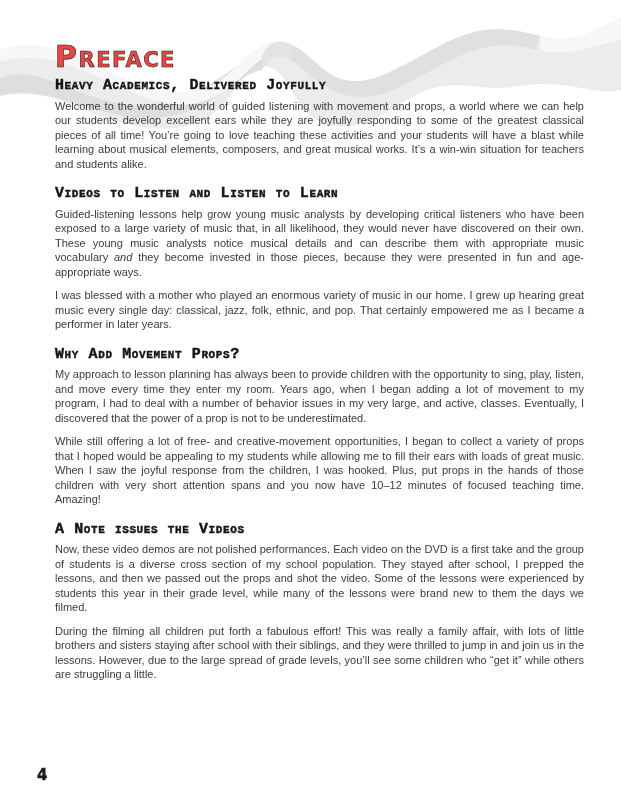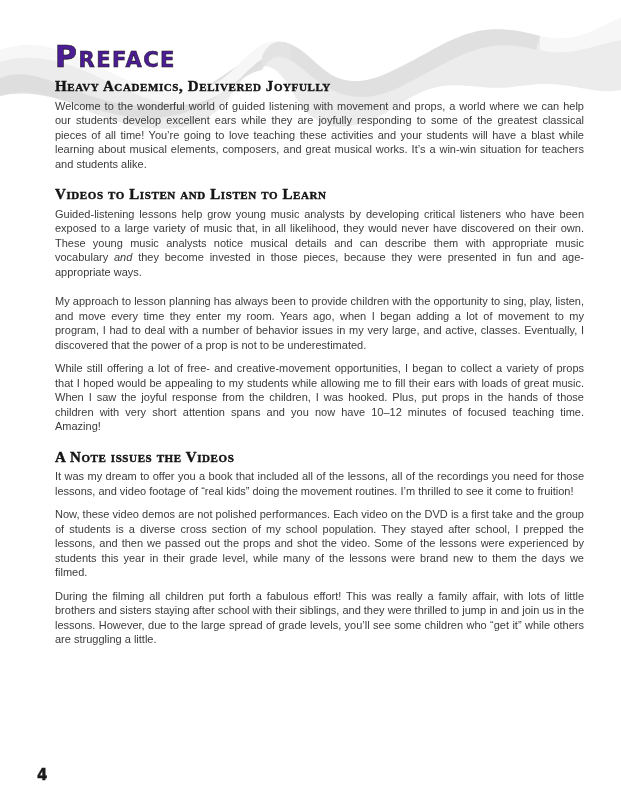--- a/index.html
+++ b/index.html
@@ -22,36 +22,36 @@
   .title {
     position: relative;
     z-index: 2;
     margin: 42px 0 6px 55px;
     font-family: "DejaVu Sans", sans-serif;
     font-variant: small-caps;
     font-weight: bold;
     font-size: 30px;
     line-height: 1;
     letter-spacing: 1.5px;
-    color: #4c1d95;
+    color: #ef4444;
     -webkit-text-stroke: 0.6px #1b1b1b;
   }
   .content {
     position: relative;
     z-index: 2;
     margin: 0 37px 0 55px;
     color: #3b3b3b;
     font-size: 11px;
     line-height: 14.5px;
     text-align: justify;
   }
   .content section { margin-top: 15px; }
   .content section:first-child { margin-top: 6px; }
   .content h2 {
-    font-family: Liberation Serif, serif;
+    font-family: Liberation Mono, monospace;
     font-variant: small-caps;
     font-weight: bold;
     font-size: 15px;
     line-height: 1.1;
     letter-spacing: 0.6px;
     color: #141414;
     -webkit-text-stroke: 0.4px #141414;
     margin: 0 0 4px 0;
     text-align: left;
   }
@@ -92,28 +92,29 @@
   <h1 class="title">Preface</h1>
 
   <main class="content" id="sections">
       <section>
         <h2>Heavy Academics, Delivered Joyfully</h2>
         <p>Welcome to the wonderful world of guided listening with movement and props, a world where we can help our students develop excellent ears while they are joyfully responding to some of the greatest classical pieces of all time! You’re going to love teaching these activities and your students will have a blast while learning about musical elements, composers, and great musical works. It’s a win-win situation for teachers and students alike.</p>
       </section>
       <section>
         <h2>Videos to Listen and Listen to Learn</h2>
         <p>Guided-listening lessons help grow young music analysts by developing critical listeners who have been exposed to a large variety of music that, in all likelihood, they would never have discovered on their own. These young music analysts notice musical details and can describe them with appropriate music vocabulary <em>and</em> they become invested in those pieces, because they were presented in fun and age-appropriate ways.</p>
+        <p>I was blessed with a mother who played an enormous variety of music in our home. I grew up hearing great music every single day: classical, jazz, folk, ethnic, and pop. That certainly empowered me as I became a performer in later years.</p>
       </section>
       <section>
+        <h2>Why Add Movement Props?</h2>
         <p>My approach to lesson planning has always been to provide children with the opportunity to sing, play, listen, and move every time they enter my room. Years ago, when I began adding a lot of movement to my program, I had to deal with a number of behavior issues in my very large, and active, classes. Eventually, I discovered that the power of a prop is not to be underestimated.</p>
         <p>While still offering a lot of free- and creative-movement opportunities, I began to collect a variety of props that I hoped would be appealing to my students while allowing me to fill their ears with loads of great music. When I saw the joyful response from the children, I was hooked. Plus, put props in the hands of those children with very short attention spans and you now have 10–12 minutes of focused teaching time. Amazing!</p>
       </section>
       <section>
         <h2>A Note issues the Videos</h2>
-        <p>It was my dream to offer you a book that included all of the lessons, all of the recordings you need for those lessons, and video footage of “real kids” doing the movement routines. I’m thrilled to see it come to fruition!</p>
         <p>Now, these video demos are not polished performances. Each video on the DVD is a first take and the group of students is a diverse cross section of my school population. They stayed after school, I prepped the lessons, and then we passed out the props and shot the video. Some of the lessons were experienced by students this year in their grade level, while many of the lessons were brand new to them the days we filmed.</p>
         <p>During the filming all children put forth a fabulous effort! This was really a family affair, with lots of little brothers and sisters staying after school with their siblings, and they were thrilled to jump in and join us in the lessons. However, due to the large spread of grade levels, you’ll see some children who “get it” while others are struggling a little.</p>
       </section>
     </main>
 
   <div class="pagenum">4</div>
 
 </div>
 
 </body></html>

